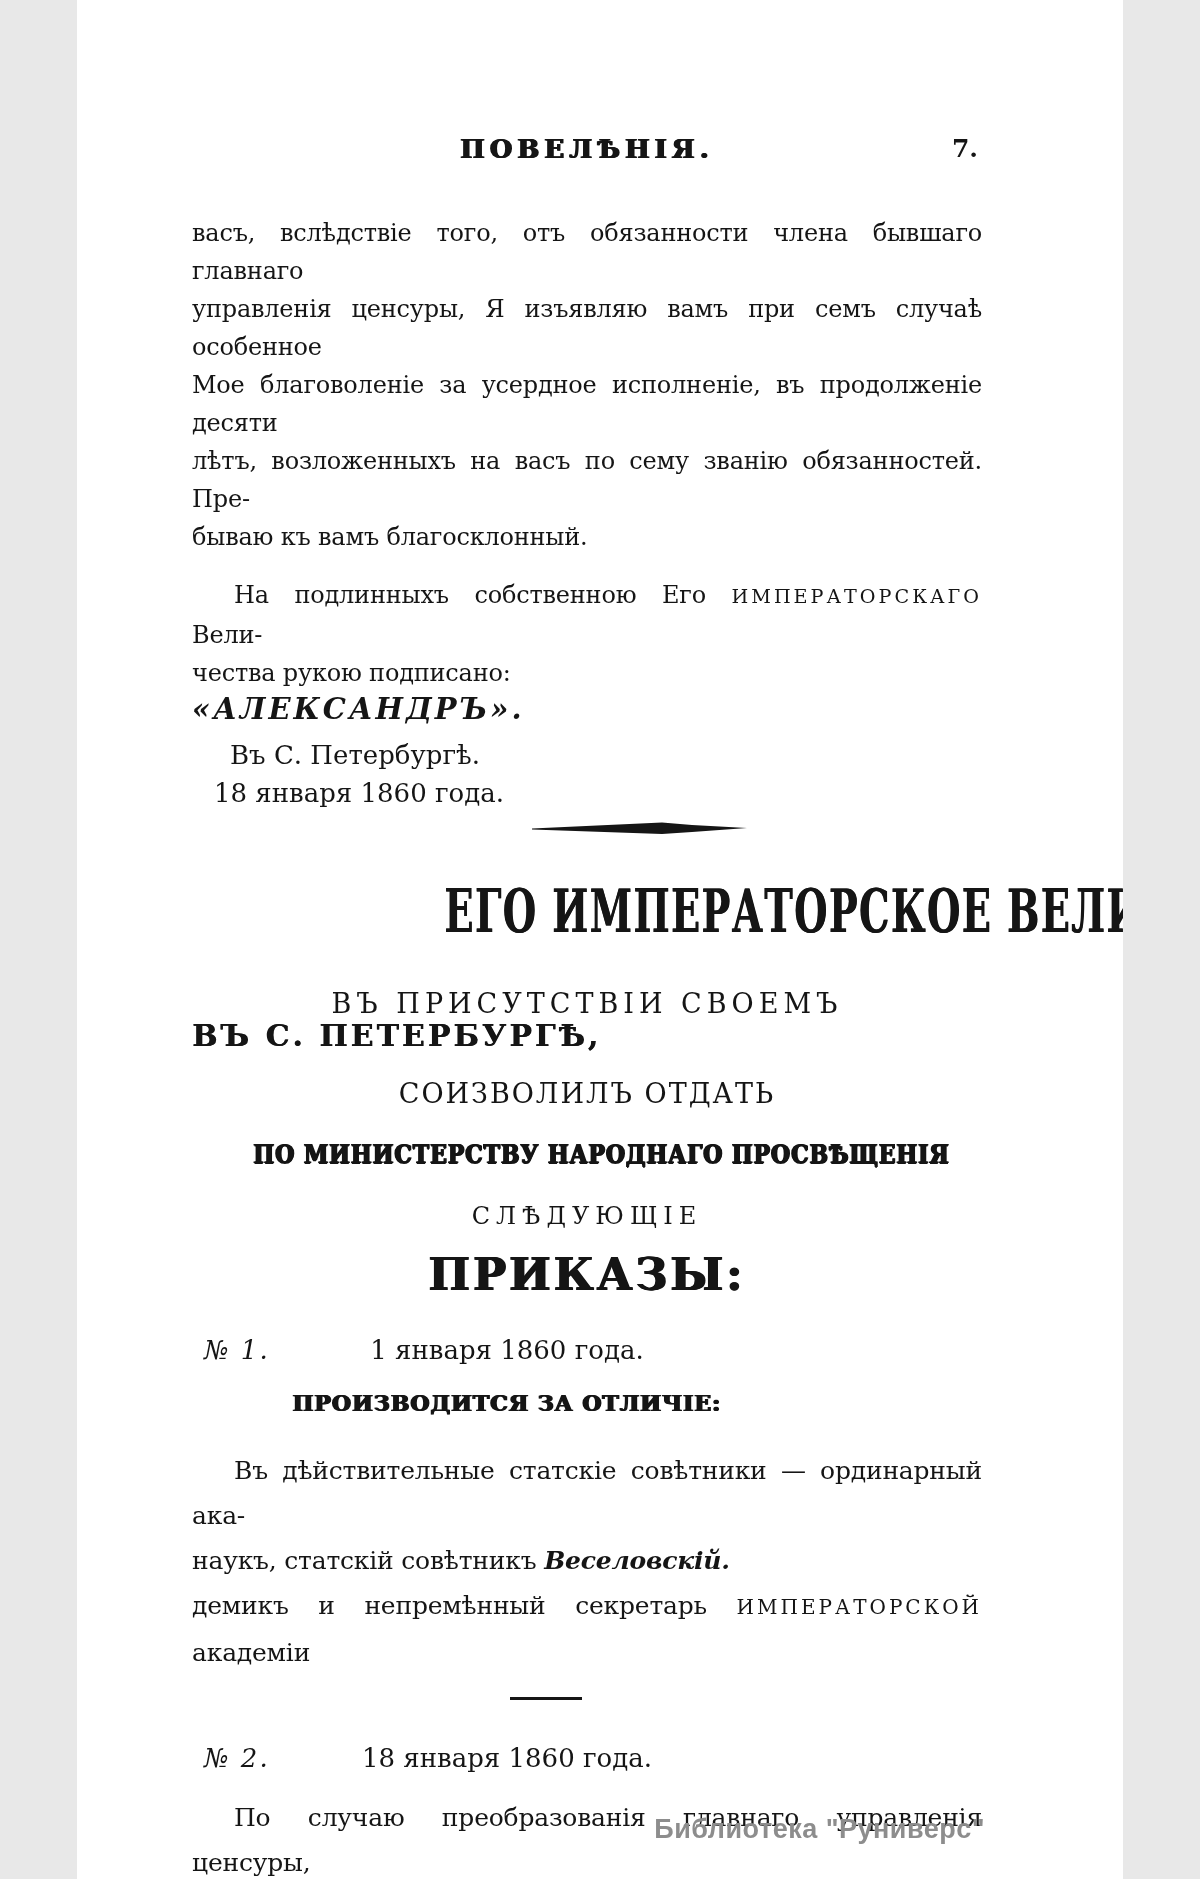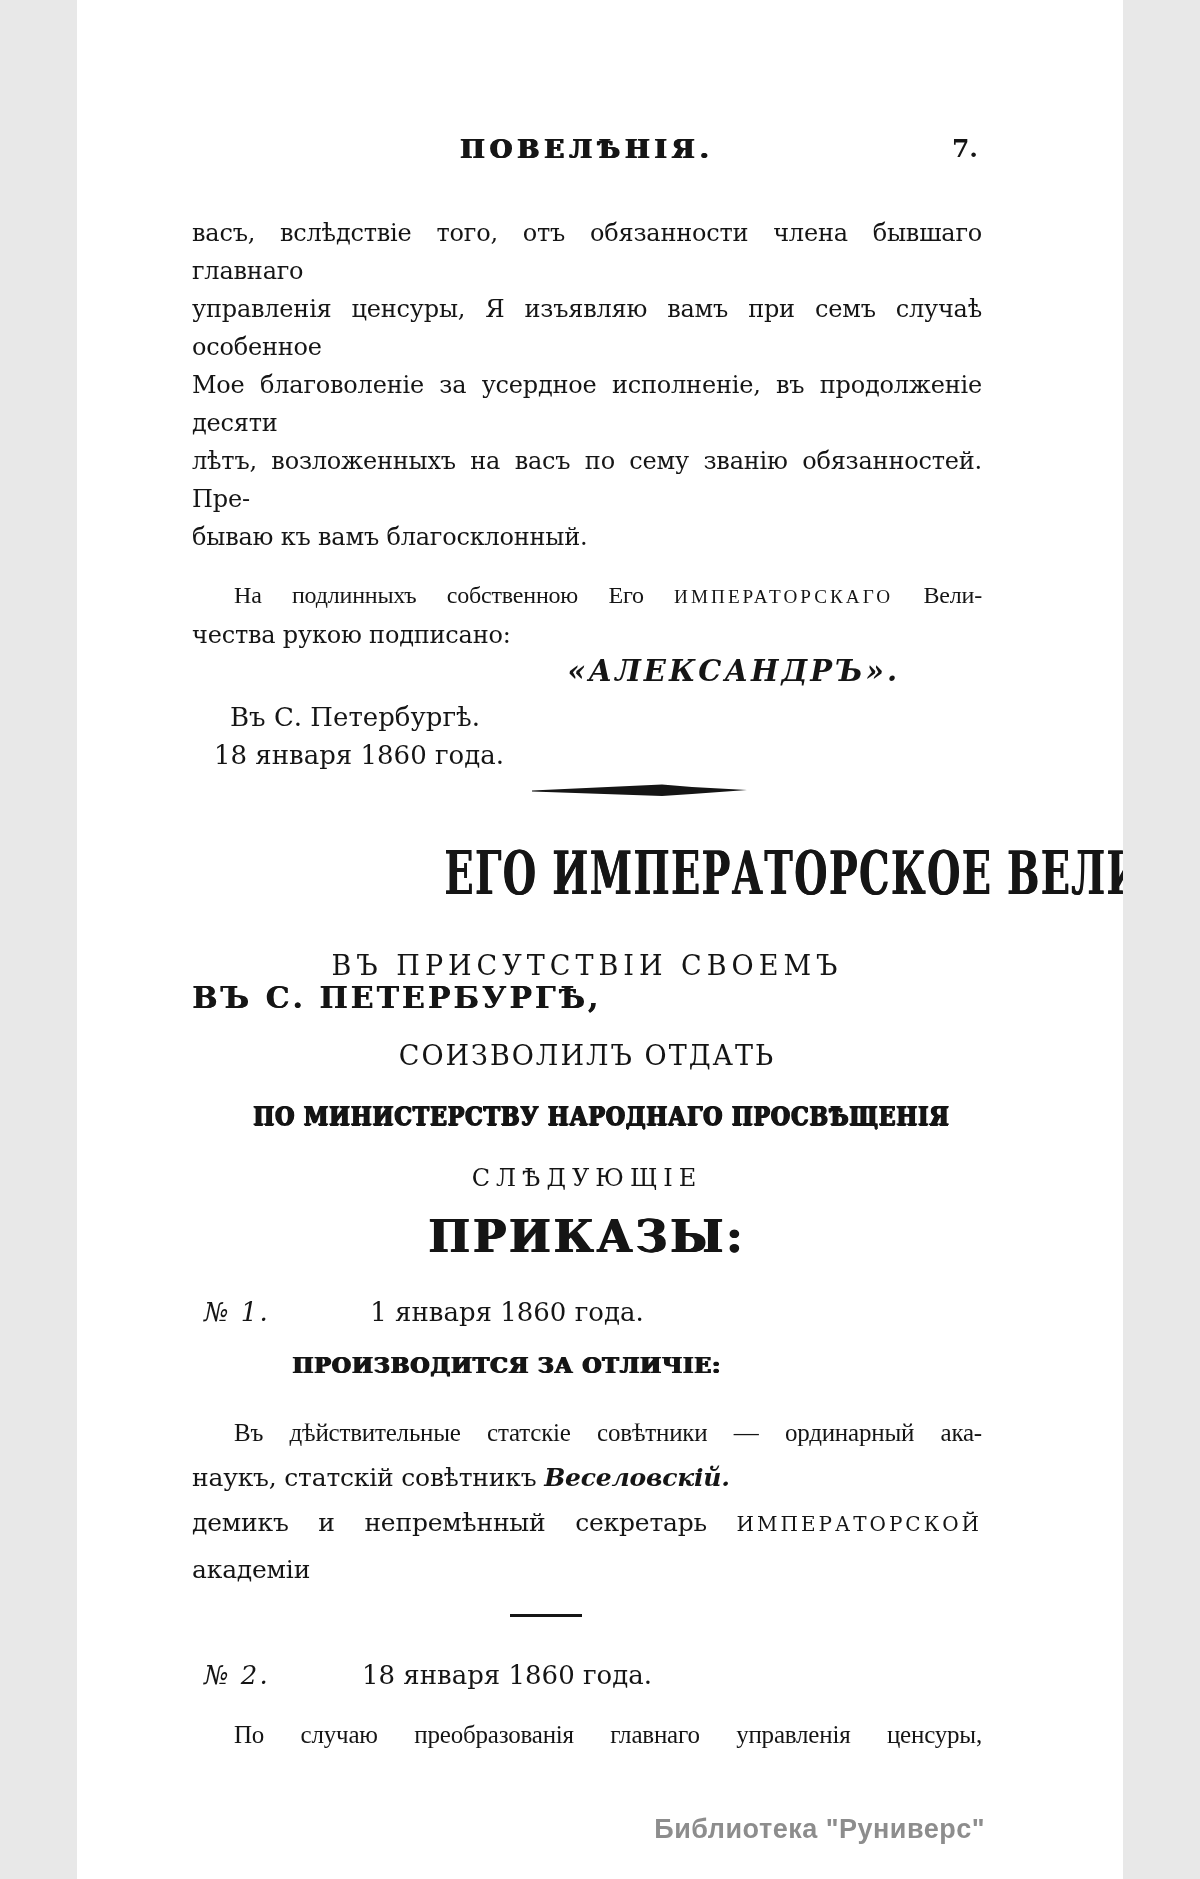--- a/index.html
+++ b/index.html
@@ -31,27 +31,27 @@
     position:absolute; right:4px; top:0;
     font-size:25px; font-weight:bold;
     letter-spacing:0;
   }
   
   .para { font-size:24px; }
   .line { line-height:38px; letter-spacing:-0.2px; }
   .oline { line-height:45px; font-size:25px; letter-spacing:-0.2px; }
   .just { text-align:justify; text-align-last:justify; }
   .last { text-align:left; text-align-last:auto; }
-  .indent { text-indent:42px;font-family:Liberation Serif, serif; }
+  .indent { text-indent:42px; }
   .caps-spaced { font-size:0.8em; letter-spacing:3px; }
   .name-italic { font-style:italic; font-weight:bold; }
   
   .signature {
     margin-top:0; line-height:34px;
-    text-align:right; padding-right:82px;
+    padding-right:82px;
     font-size:29px; font-weight:bold; font-style:italic; letter-spacing:3px;
   }
   .place-line { margin-top:12px; line-height:34px; font-size:26px; text-indent:38px; }
   .date-line  { margin-top:4px;  line-height:34px; font-size:26px; text-indent:22px; }
   
   .divider1 { margin-top:10px; margin-left:340px; width:215px; height:14px; }
   .divider2 {
     margin-top:22px;
     margin-left:318px;
     width:72px; height:0;

